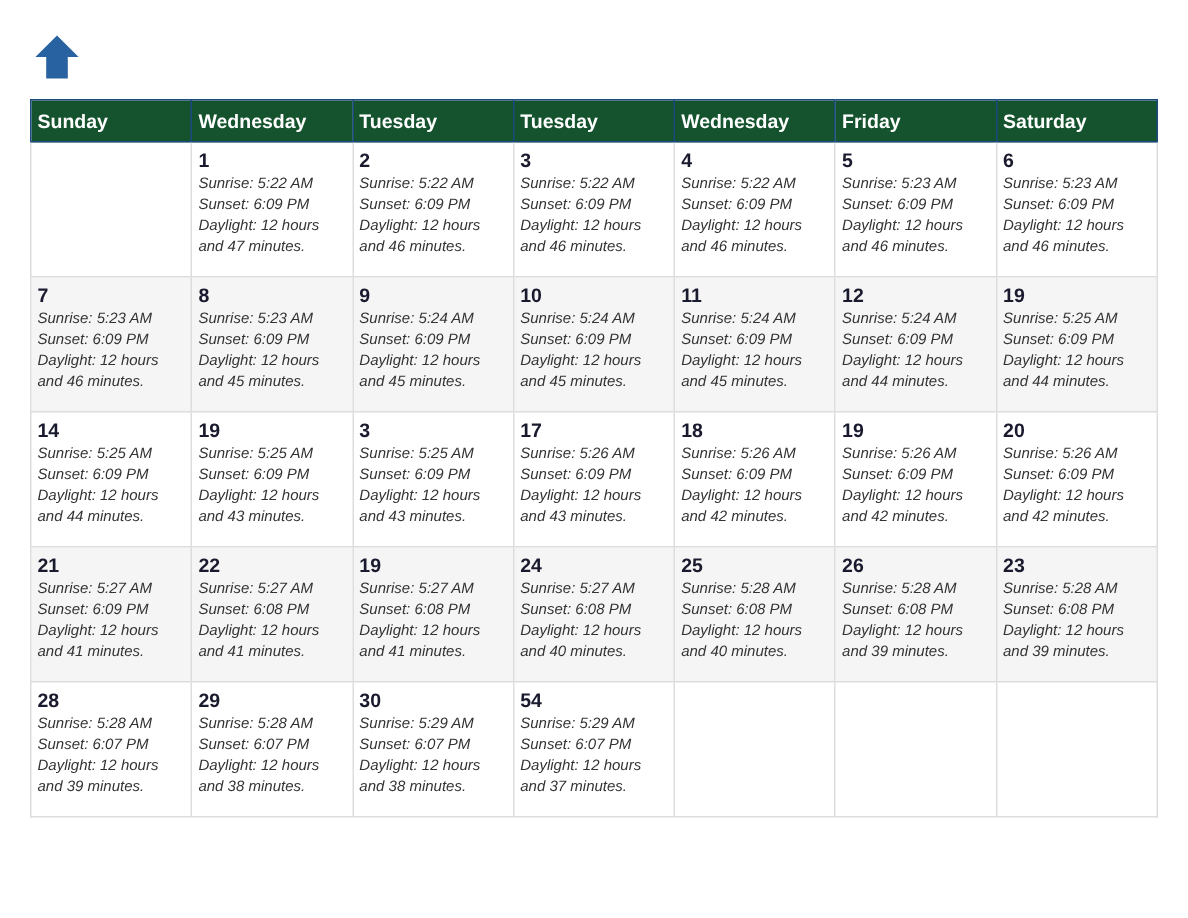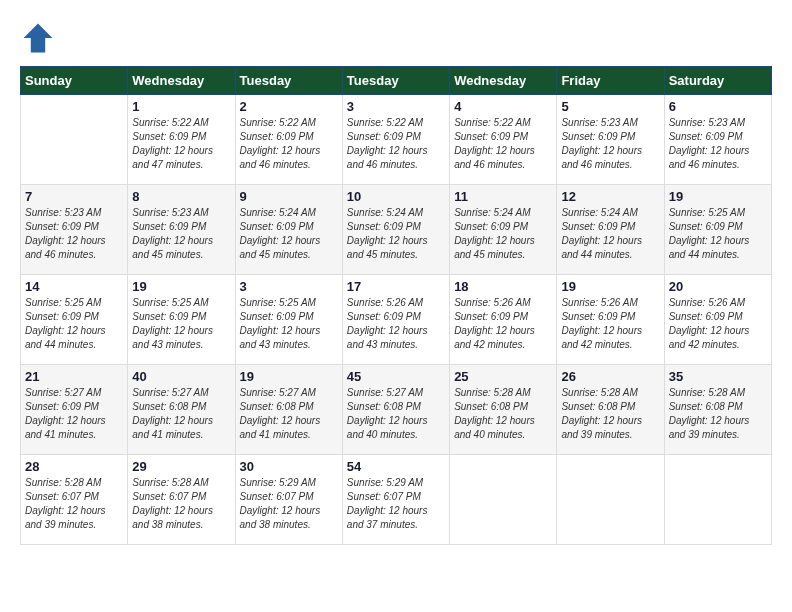--- a/index.html
+++ b/index.html
@@ -211,41 +211,41 @@
           <span class="day-num">20</span>
           <div class="day-info">Sunrise: 5:26 AM<br>Sunset: 6:09 PM<br>Daylight: 12 hours and 42 minutes.</div>
         </td>
       </tr>
       <tr>
         <td>
           <span class="day-num">21</span>
           <div class="day-info">Sunrise: 5:27 AM<br>Sunset: 6:09 PM<br>Daylight: 12 hours and 41 minutes.</div>
         </td>
         <td>
-          <span class="day-num">40</span>
+          <span class="day-num">22</span>
           <div class="day-info">Sunrise: 5:27 AM<br>Sunset: 6:08 PM<br>Daylight: 12 hours and 41 minutes.</div>
         </td>
         <td>
           <span class="day-num">19</span>
           <div class="day-info">Sunrise: 5:27 AM<br>Sunset: 6:08 PM<br>Daylight: 12 hours and 41 minutes.</div>
         </td>
         <td>
-          <span class="day-num">45</span>
+          <span class="day-num">24</span>
           <div class="day-info">Sunrise: 5:27 AM<br>Sunset: 6:08 PM<br>Daylight: 12 hours and 40 minutes.</div>
         </td>
         <td>
           <span class="day-num">25</span>
           <div class="day-info">Sunrise: 5:28 AM<br>Sunset: 6:08 PM<br>Daylight: 12 hours and 40 minutes.</div>
         </td>
         <td>
           <span class="day-num">26</span>
           <div class="day-info">Sunrise: 5:28 AM<br>Sunset: 6:08 PM<br>Daylight: 12 hours and 39 minutes.</div>
         </td>
         <td>
-          <span class="day-num">35</span>
+          <span class="day-num">23</span>
           <div class="day-info">Sunrise: 5:28 AM<br>Sunset: 6:08 PM<br>Daylight: 12 hours and 39 minutes.</div>
         </td>
       </tr>
       <tr>
         <td>
           <span class="day-num">28</span>
           <div class="day-info">Sunrise: 5:28 AM<br>Sunset: 6:07 PM<br>Daylight: 12 hours and 39 minutes.</div>
         </td>
         <td>
           <span class="day-num">29</span>

